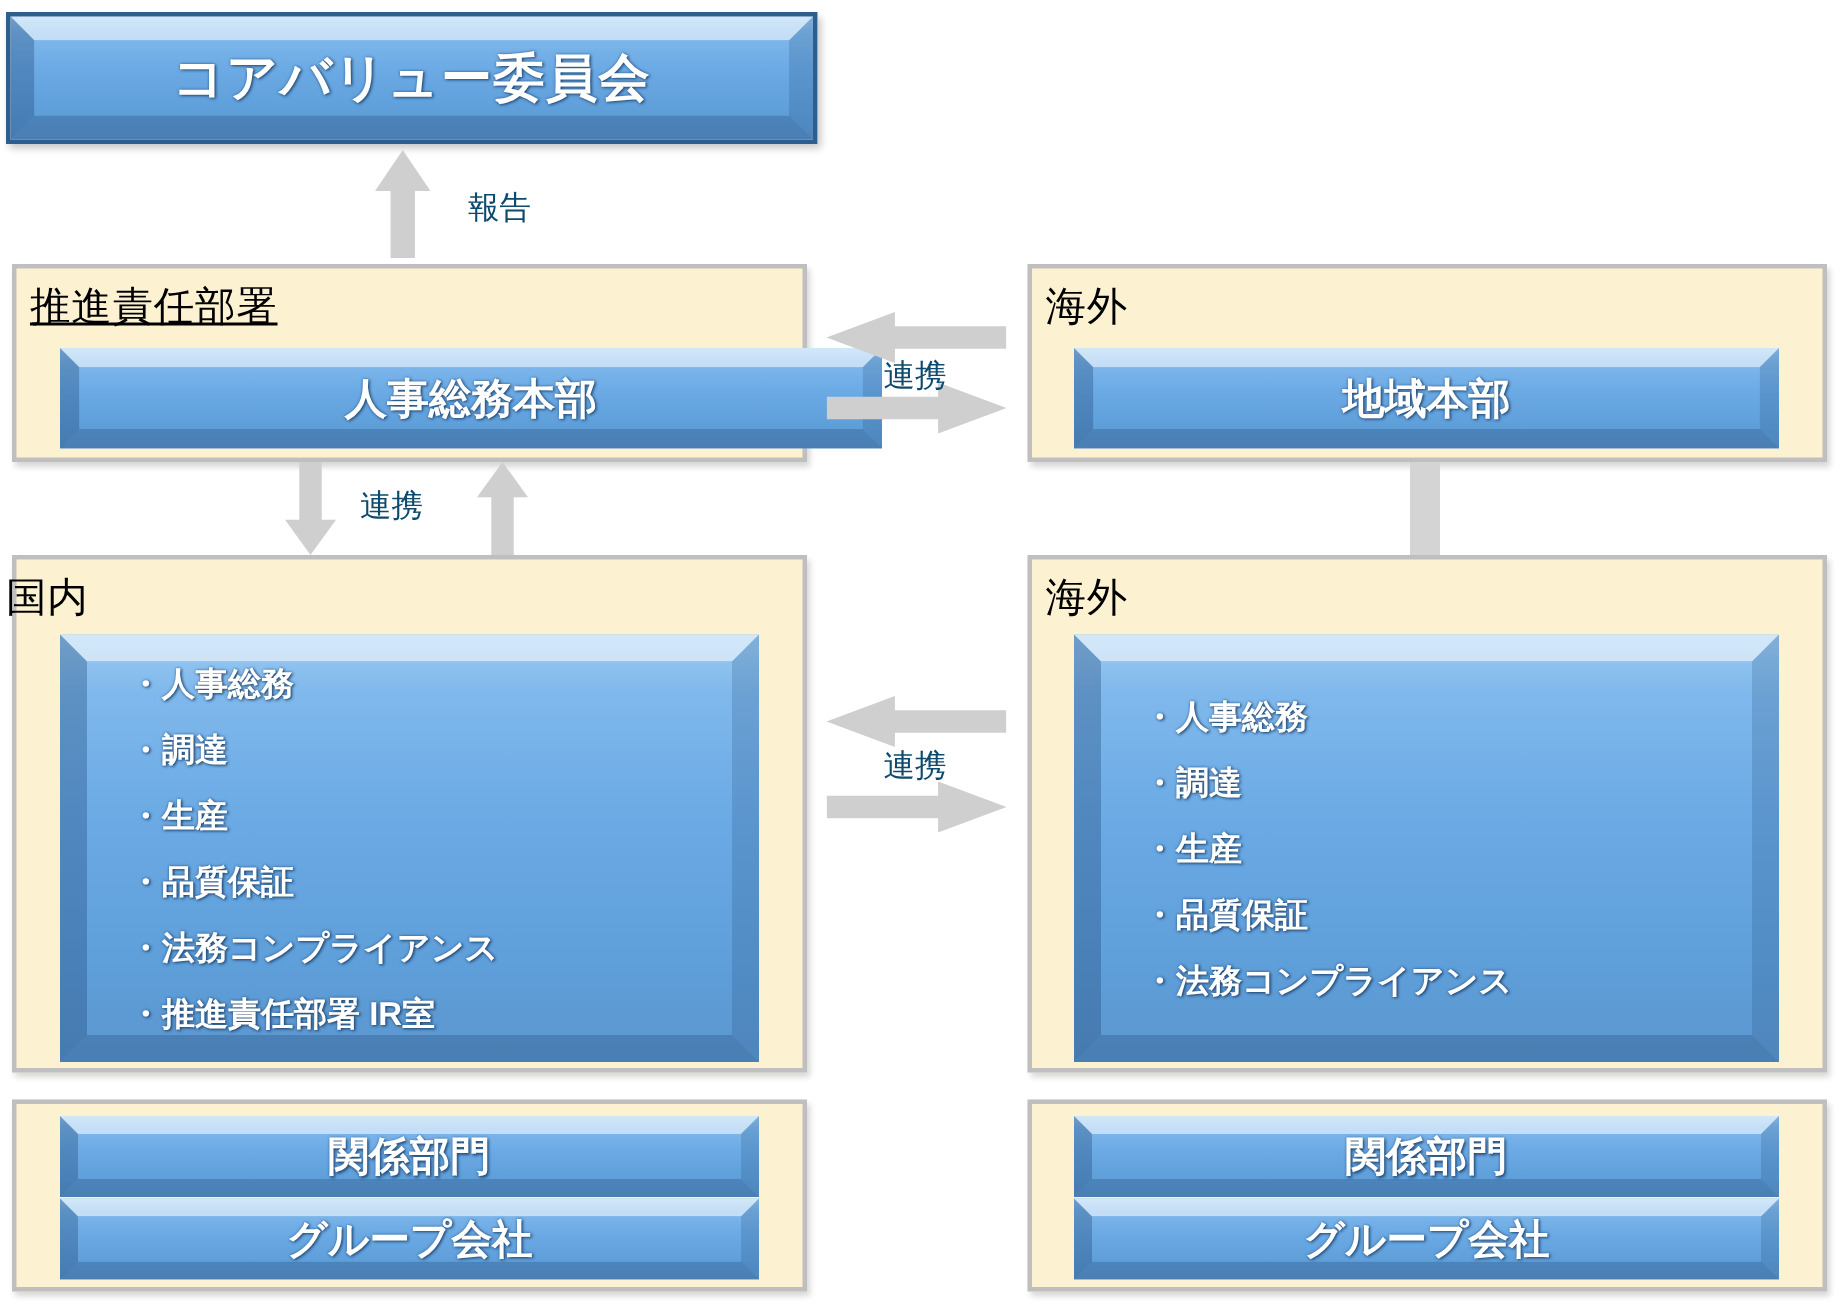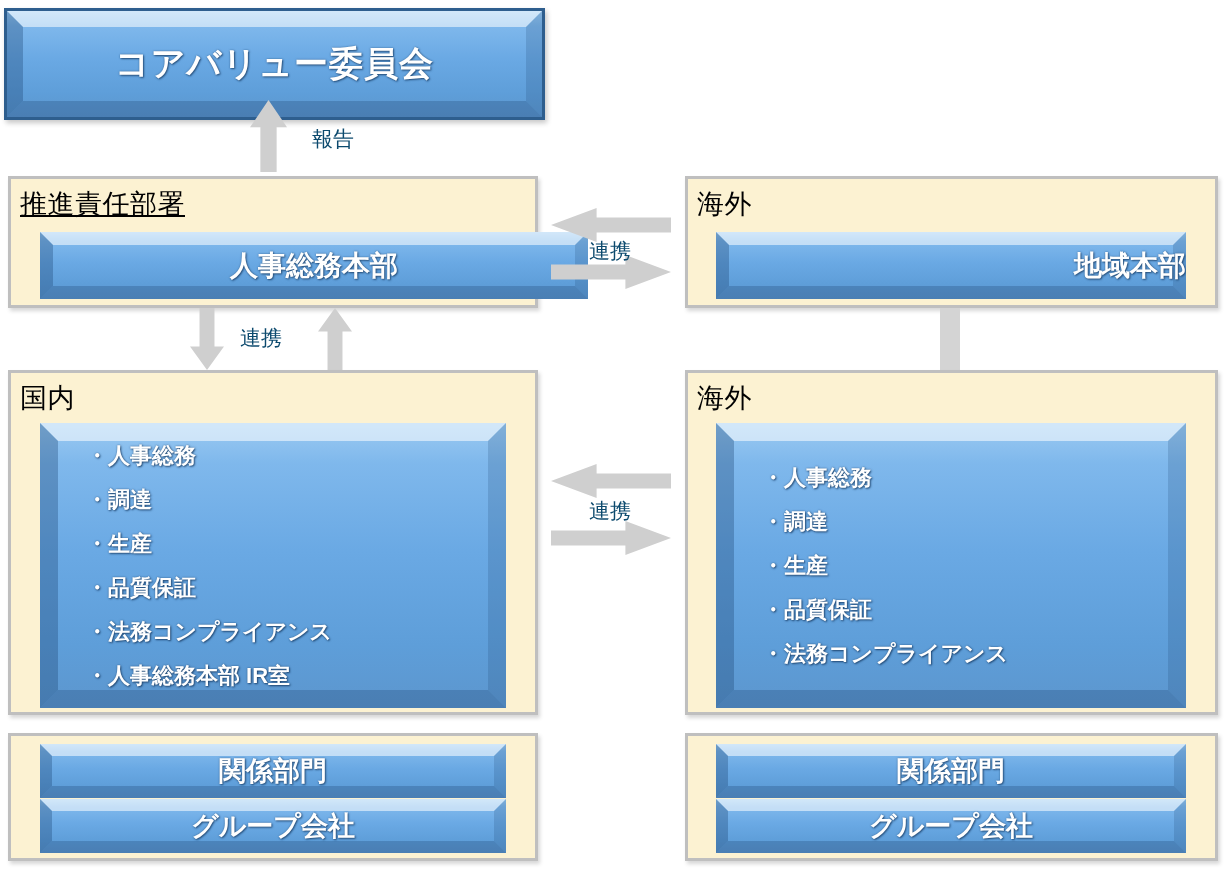--- a/index.html
+++ b/index.html
@@ -102,21 +102,21 @@
   .connector{position:absolute;background:#D4D4D4;}
   .edge-label{
     position:absolute;font-size:21px;color:#0c4a6e;white-space:nowrap;line-height:1;
   }
 </style>
 </head>
 <body>
 
 <div id="stage">
 
-  <div class="bbox" id="committee-box" style="left:4px;top:8px;width:541px;height:112px;--bw:16px;">
+  <div class="bbox" id="committee-box" style="left:4px;top:8px;width:541px;height:88px;--bw:16px;">
     <div class="w-top"></div>
     <div class="w-bot"></div>
     <div class="w-left"></div>
     <div class="w-right"></div>
     <div class="label" style="font-size:34px;letter-spacing:1px;">コアバリュー委員会</div>
   </div>
 
   <div class="arrow arrow-up" style="left:250px;top:100px;width:37px;height:72px;"></div>
   <div class="edge-label" style="left:312px;top:128px;">報告</div>
 
@@ -132,48 +132,48 @@
   </div>
 
   <div class="panel" style="left:685px;top:176px;width:533px;height:132px;">
   </div>
   <div class="panel-title" style="left:697px;top:191px;">海外</div>
   <div class="bbox" style="left:716px;top:232px;width:470px;height:67px;--bw:13px;">
     <div class="w-top"></div>
     <div class="w-bot"></div>
     <div class="w-left"></div>
     <div class="w-right"></div>
-    <div class="label" style="font-size:28px;text-align:right;">地域本部</div>
+    <div class="label" style="font-size:28px;">地域本部</div>
   </div>
 
   <div class="arrow arrow-left" style="left:551px;top:208px;width:120px;height:34px;"></div>
   <div class="arrow arrow-right" style="left:551px;top:255px;width:120px;height:34px;"></div>
   <div class="edge-label" style="left:589px;top:240px;">連携</div>
 
   <div class="arrow arrow-down" style="left:190px;top:308px;width:34px;height:62px;"></div>
   <div class="arrow arrow-up" style="left:318px;top:308px;width:34px;height:62px;"></div>
   <div class="edge-label" style="left:240px;top:327px;">連携</div>
 
   <div class="connector" style="left:940px;top:308px;width:20px;height:62px;"></div>
 
   <div class="panel" style="left:8px;top:370px;width:530px;height:345px;">
   </div>
-  <div class="panel-title" style="left:20px;top:385px;text-align:right;">国内</div>
+  <div class="panel-title" style="left:4px;top:385px;text-align:right;">国内</div>
   <div class="bbox listbox" style="left:40px;top:423px;width:466px;height:285px;--bw:18px;">
     <div class="w-top"></div>
     <div class="w-bot"></div>
     <div class="w-left"></div>
     <div class="w-right"></div>
     <div class="list">
       <div class="li">・人事総務</div>
       <div class="li">・調達</div>
       <div class="li">・生産</div>
       <div class="li">・品質保証</div>
       <div class="li">・法務コンプライアンス</div>
-      <div class="li">・人事総務本部 IR室</div>
+      <div class="li">・推進責任部署 IR室</div>
     </div>
   </div>
 
   <div class="panel" style="left:685px;top:370px;width:533px;height:345px;">
   </div>
   <div class="panel-title" style="left:697px;top:385px;">海外</div>
   <div class="bbox listbox" style="left:716px;top:423px;width:470px;height:285px;--bw:18px;">
     <div class="w-top"></div>
     <div class="w-bot"></div>
     <div class="w-left"></div>

